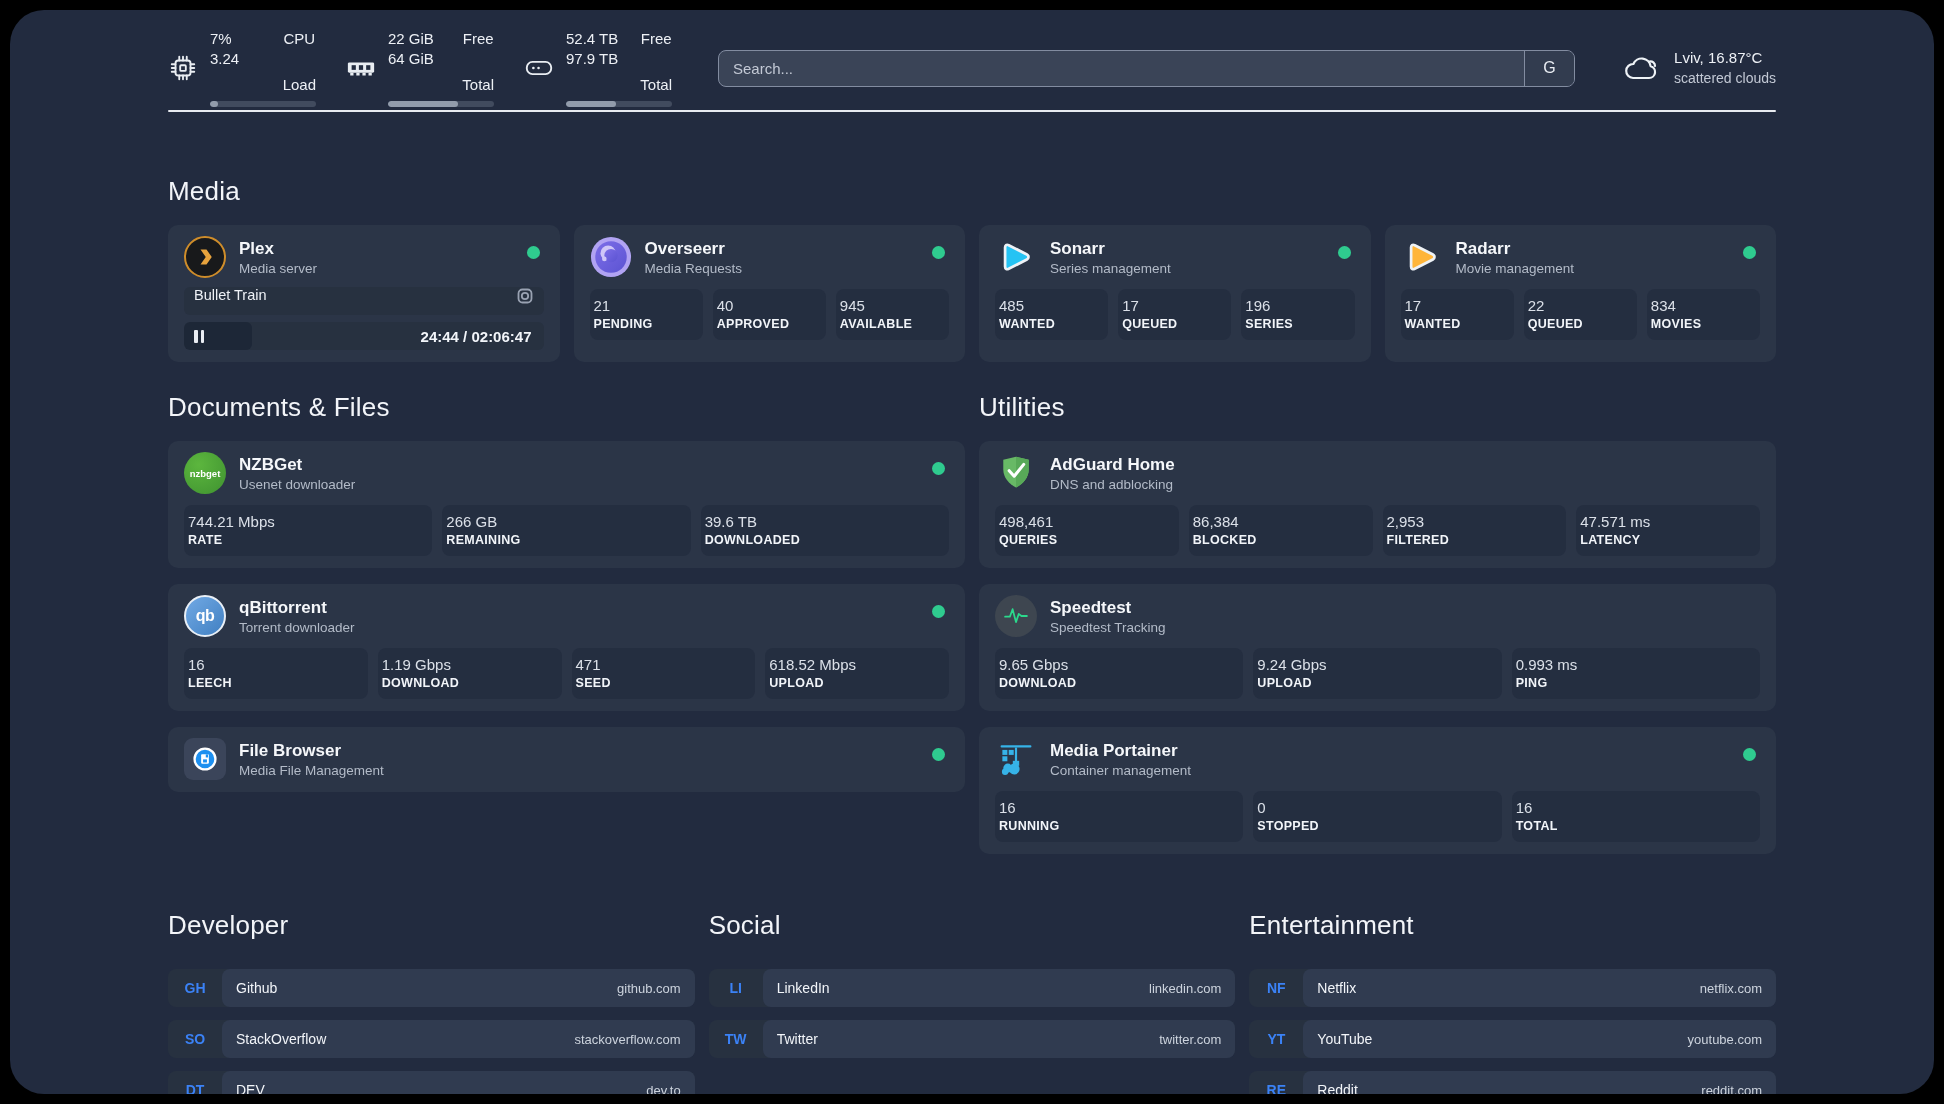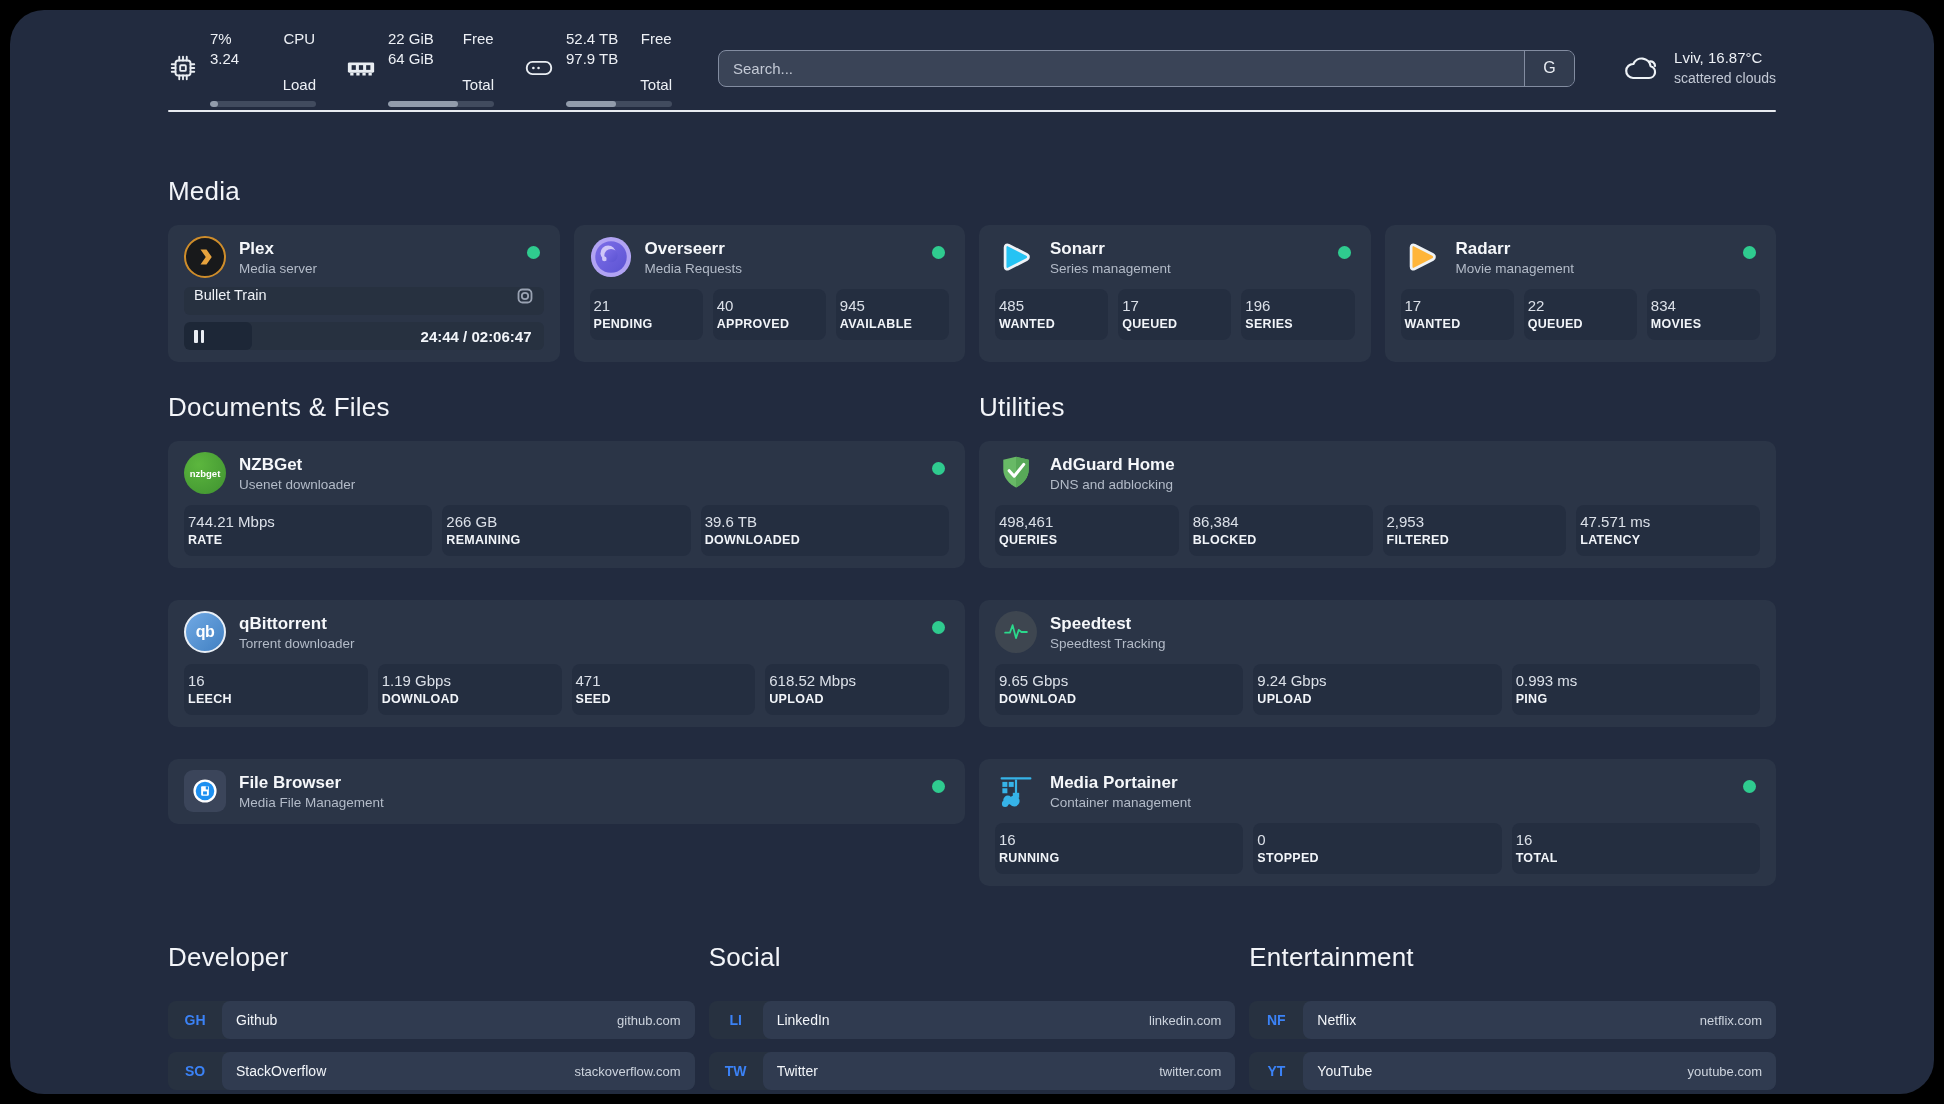--- a/index.html
+++ b/index.html
@@ -27,21 +27,21 @@
   .weather .sub { color: #c3c9d5; font-size: 14px; }
 
   .divider { height: 2px; background: #e8ebf0; border-radius: 1px; margin-top: 14px; }
 
   
   .section-title { font-size: 26px; font-weight: 500; color: #f3f5f9; letter-spacing: .2px; }
   .title-media { margin-top: 64px; margin-bottom: 18px; }
   .grid4 { display: grid; grid-template-columns: repeat(4, 1fr); gap: 14px; }
   .grid2 { display: grid; grid-template-columns: 1fr 1fr; gap: 14px; margin-top: 30px; align-items: start; }
   .colhead { margin-bottom: 18px; }
-  .stack { display: flex; flex-direction: column; gap: 32px; }
+  .stack { display: flex; flex-direction: column; gap: 16px; }
 
   
   .card { background: #2b3547; border-radius: 10px; padding: 11px 16px 12px; position: relative; }
   .dot { position: absolute; top: 21px; right: 20px; width: 13px; height: 13px; border-radius: 50%; background: #2fcb8f; }
   .card-head { display: flex; gap: 13px; align-items: center; min-height: 42px; }
   .app-icon { width: 42px; height: 42px; flex: none; display: flex; align-items: center; justify-content: center; }
   .app-title { font-size: 17px; font-weight: 600; color: #f5f7fa; }
   .app-sub { font-size: 13.5px; color: #b3bbc8; margin-top: 2px; }
   .stats { display: flex; gap: 10px; margin-top: 11px; }
   .stat { flex: 1; background: #242e40; border-radius: 8px; text-align: left; padding: 7px 4px 8px; }

